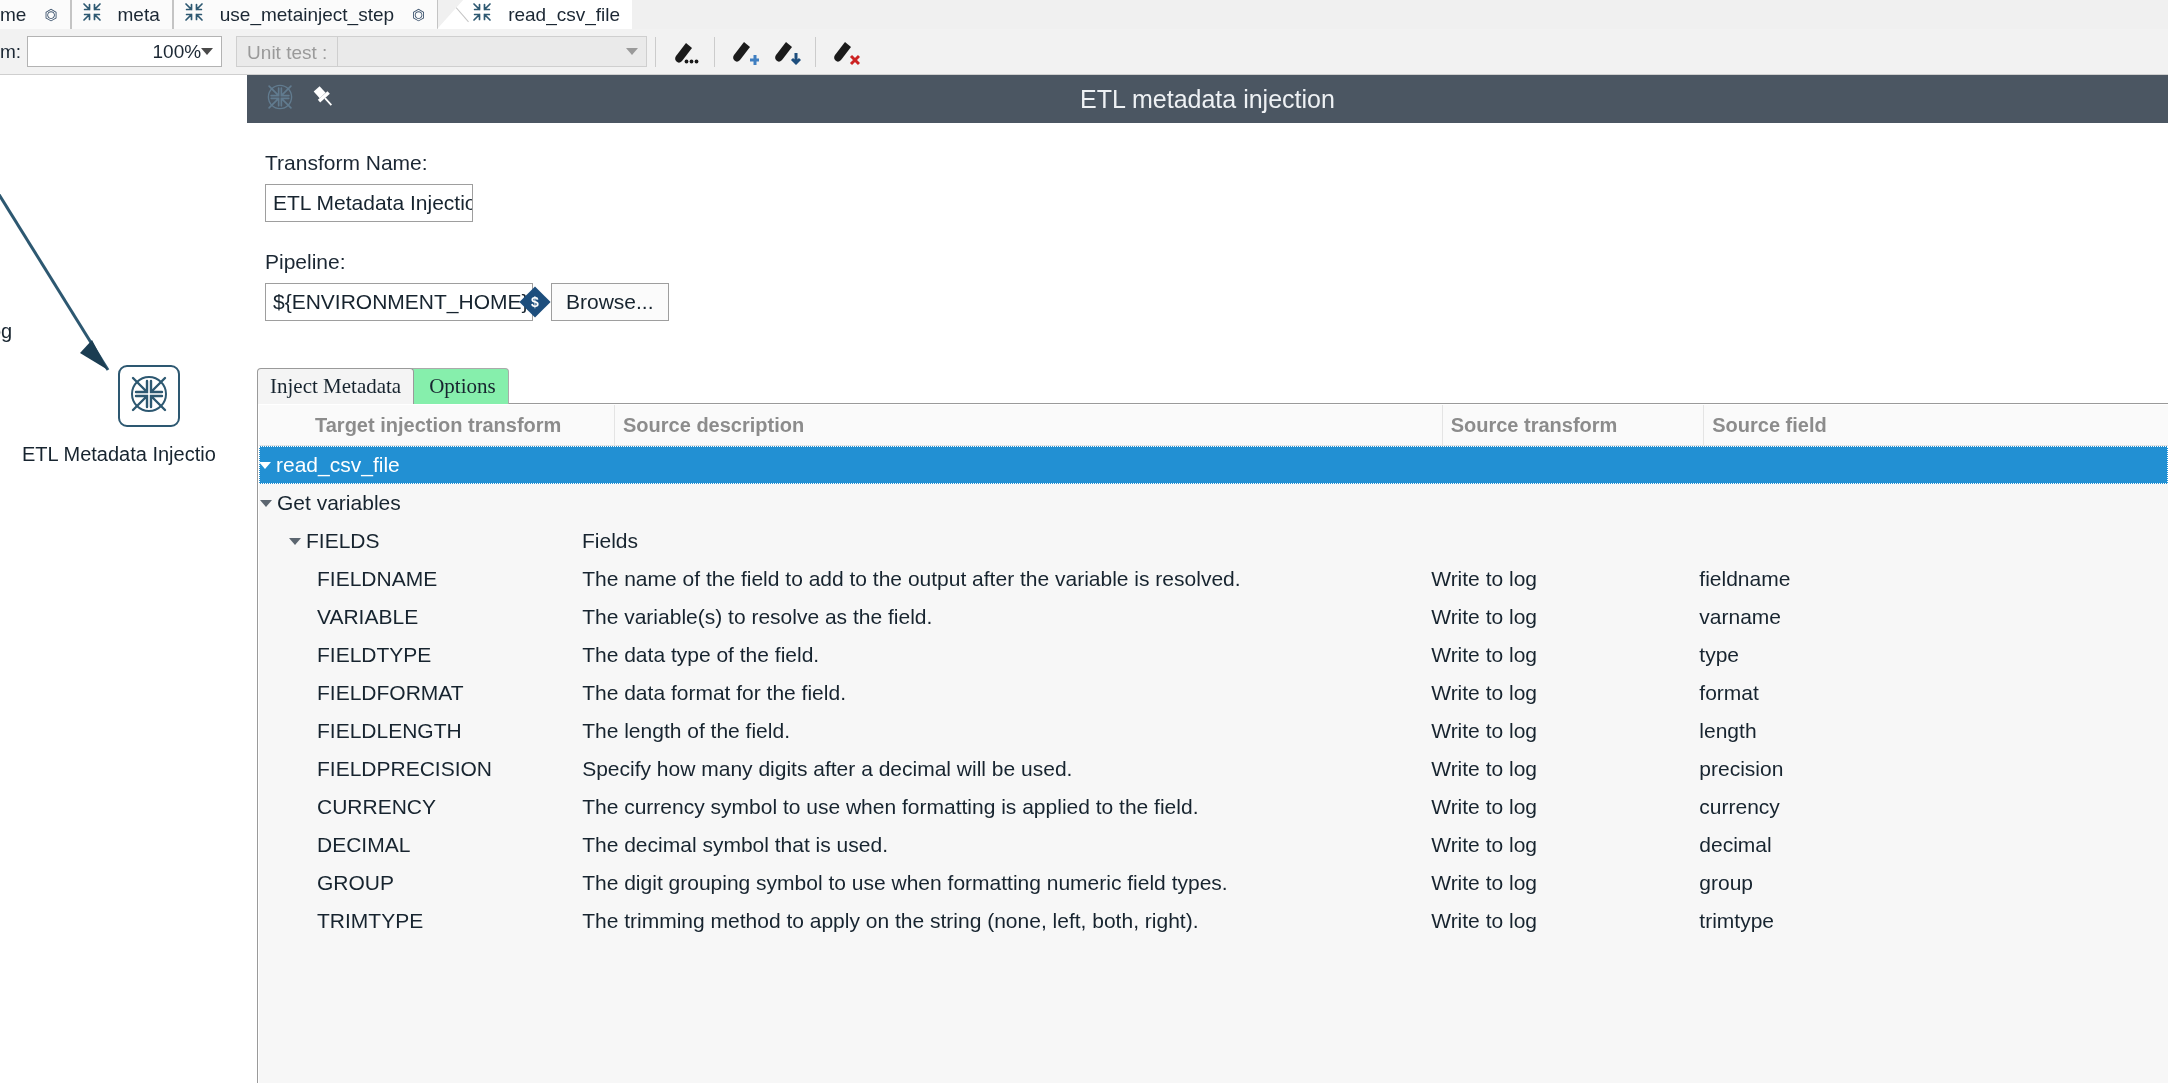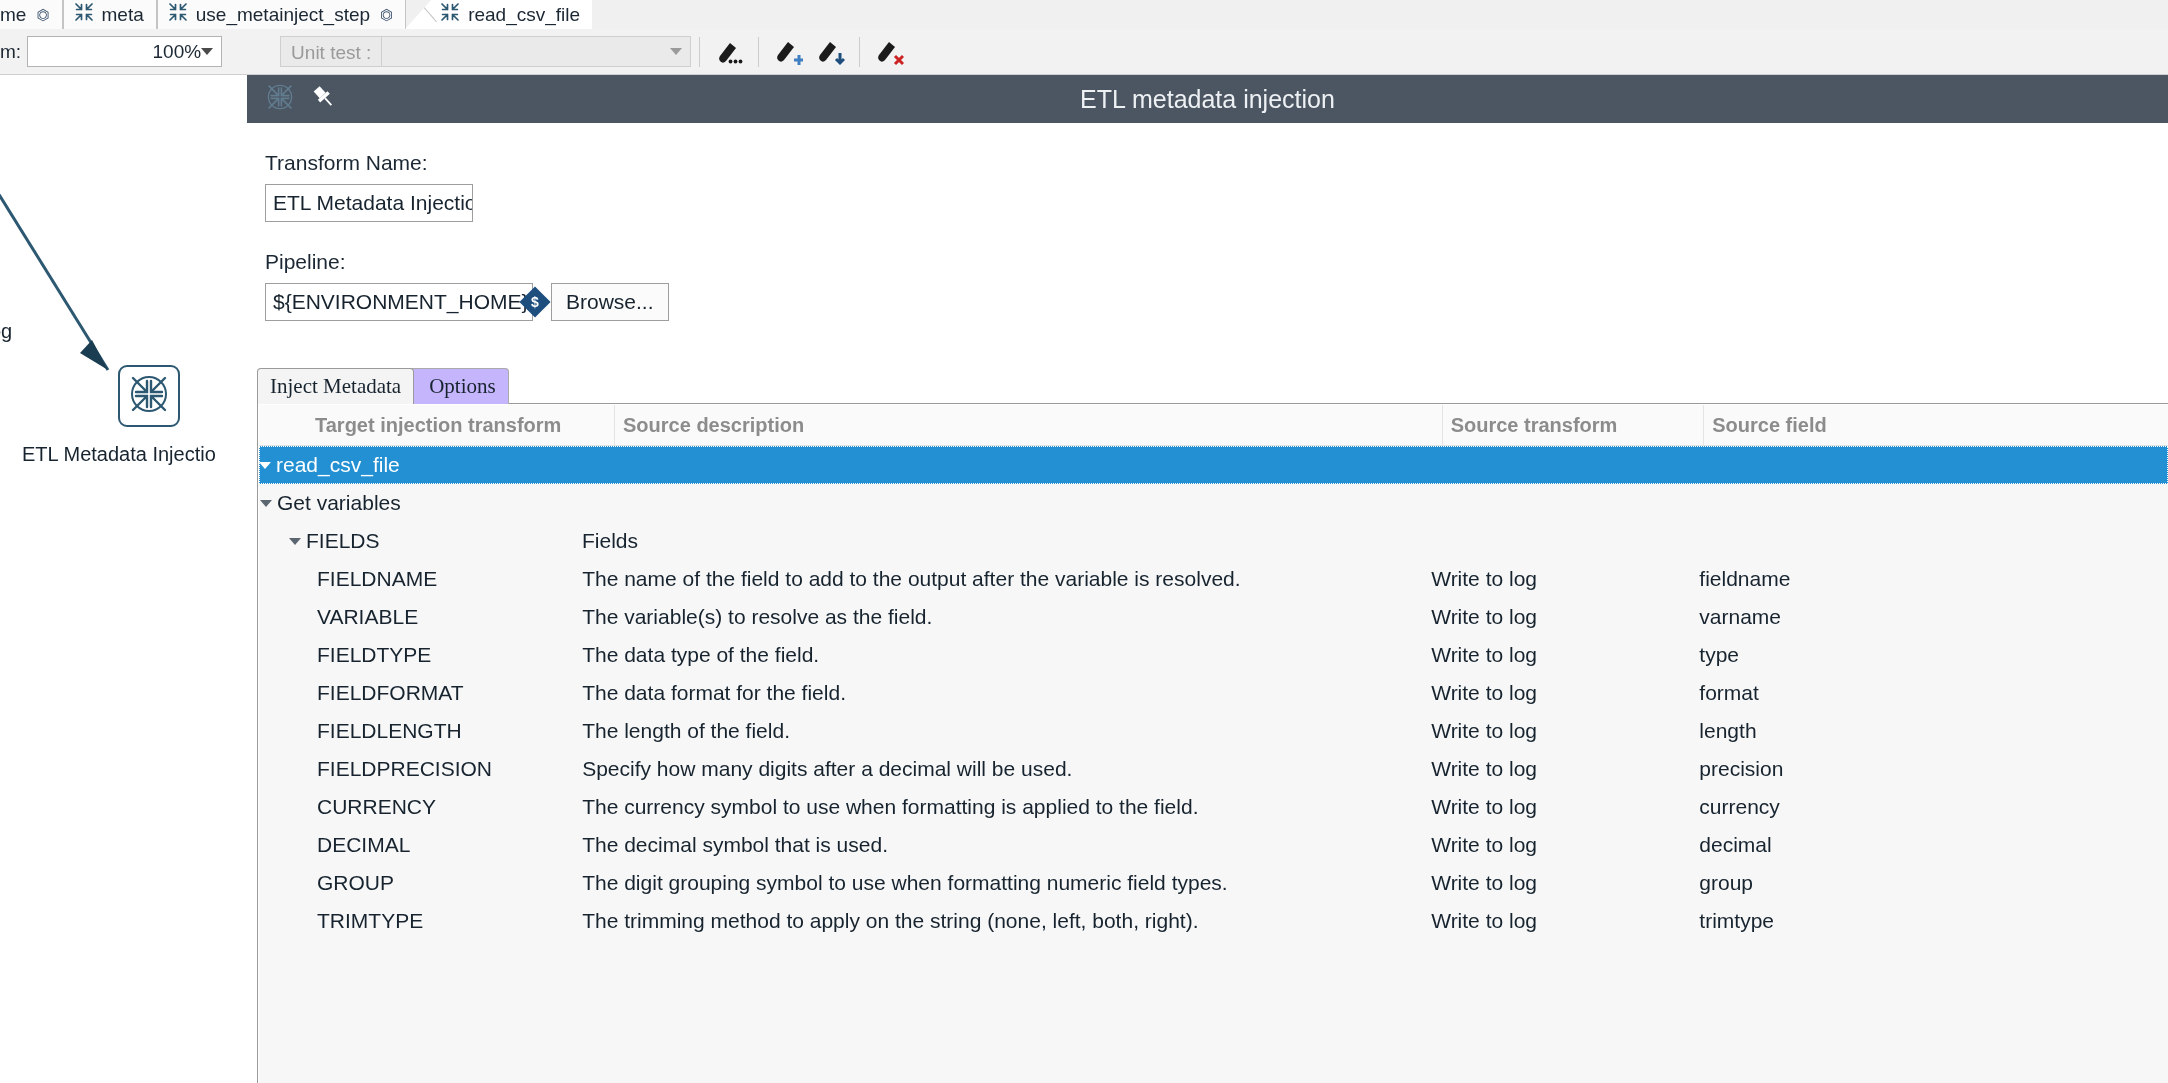--- a/index.html
+++ b/index.html
@@ -27,21 +27,21 @@
     height: 29px;
     background: #f0f0f0;
     border-bottom: 1px solid #b8b8b8;
     display: flex;
     align-items: stretch;
     overflow: hidden;
   }
   .etab {
     display: flex;
     align-items: center;
-    gap: 8px;
+    gap: 16px;
     padding: 0 12px 0 10px;
     background: #fbfbfb;
     border-right: 1px solid #c4c4c4;
     border-left: 1px solid #c4c4c4;
     font-size: 19px;
     color: #1b2733;
     white-space: nowrap;
     position: relative;
     box-sizing: border-box;
   }
@@ -115,21 +115,20 @@
     font-size: 19px;
     color: #9a9a9a;
     padding: 0 10px;
     height: 31px;
     line-height: 31px;
     background: #eaeaea;
     border: 1px solid #cfcfcf;
     border-right: none;
     box-sizing: border-box;
     white-space: nowrap;
-    margin-left: 44px;
   }
   .ut-combo {
     width: 310px;
     height: 31px;
     background: #eaeaea;
     border: 1px solid #cfcfcf;
     box-sizing: border-box;
     display: flex;
     align-items: center;
     justify-content: flex-end;
@@ -296,21 +295,21 @@
     border-top-left-radius: 4px;
     border-top-right-radius: 4px;
     position: relative;
   }
   .ftab.sel {
     background: #f4f4f4;
     border-color: #9a9a9a;
     z-index: 2;
   }
   .ftab.unsel {
-    background: #c4b5fd;
+    background: #86efac;
     margin-left: -8px;
     padding-left: 22px;
     z-index: 1;
   }
   .tab-body {
     position: absolute;
     left: 0; right: 0;
     top: 35px;
     bottom: 0;
     background: #ffffff;

